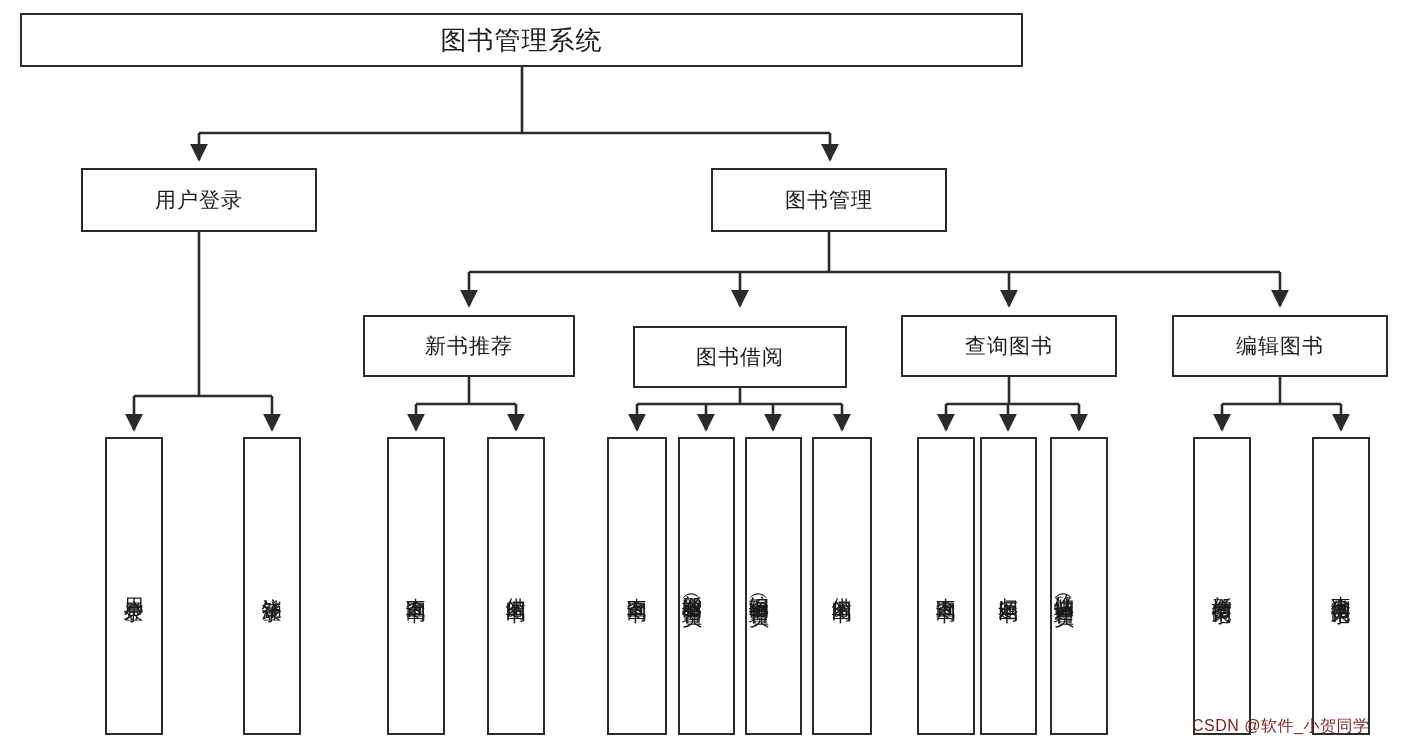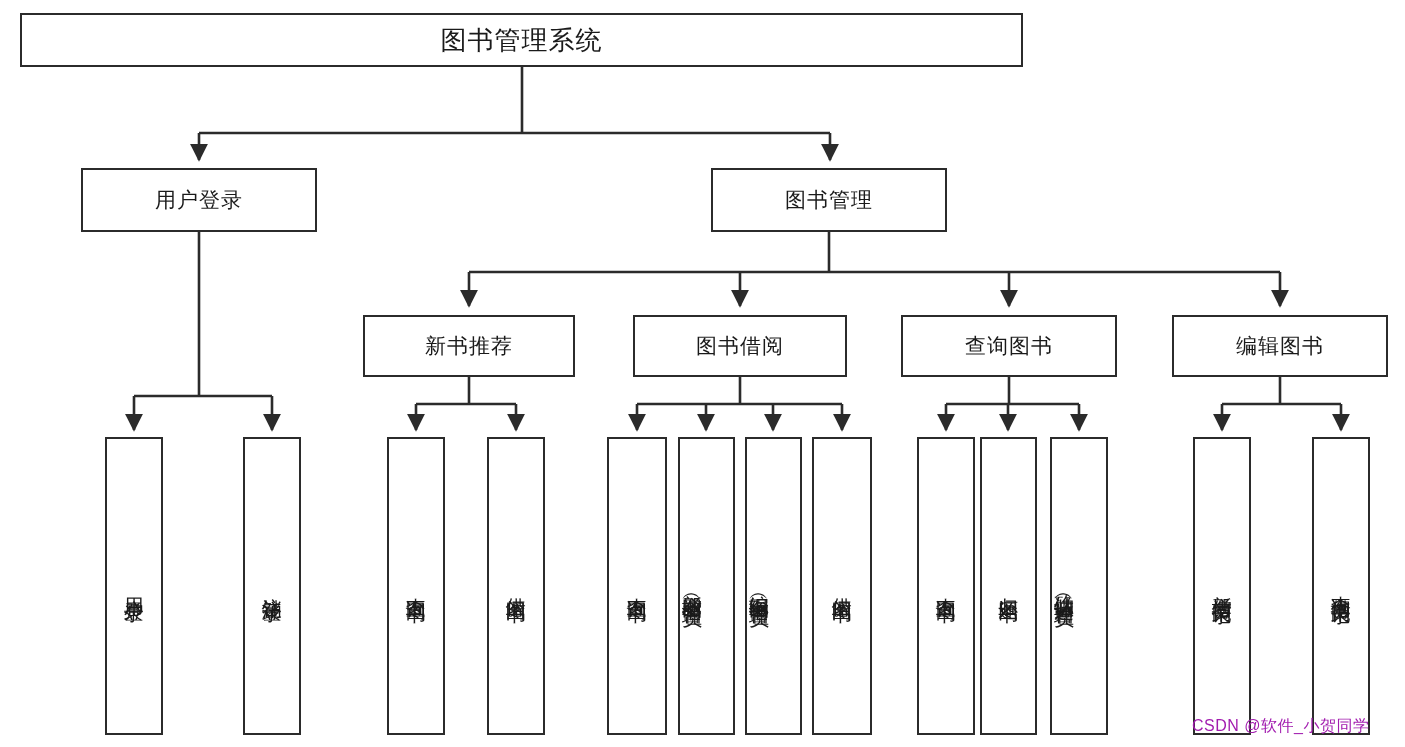--- a/index.html
+++ b/index.html
@@ -50,21 +50,21 @@
     text-orientation: upright;
     font-size: 20px;
     line-height: 1.22;
     letter-spacing: 2px;
     white-space: nowrap;
     text-align: center;
   }
   .watermark {
     position: absolute;
     font-size: 16px;
-    color: #a21caf;
+    color: #7f1d1d;
     white-space: nowrap;
     z-index: 3;
     letter-spacing: 0.5px;
   }
 </style>
 </head>
 <body>
 
 <div id="canvas">
 
@@ -127,21 +127,21 @@
   </div>
 
   <div class="node node-h" style="left:711px; top:168px; width:236px; height:64px;">
     <span>图书管理</span>
   </div>
 
   <div class="node node-h" style="left:363px; top:315px; width:212px; height:62px;">
     <span>新书推荐</span>
   </div>
 
-  <div class="node node-h" style="left:633px; top:315px; width:214px; height:62px;">
+  <div class="node node-h" style="left:633px; top:326px; width:214px; height:62px;">
     <span>图书借阅</span>
   </div>
 
   <div class="node node-h" style="left:901px; top:315px; width:216px; height:62px;">
     <span>查询图书</span>
   </div>
 
   <div class="node node-h" style="left:1172px; top:315px; width:216px; height:62px;">
     <span>编辑图书</span>
   </div>

